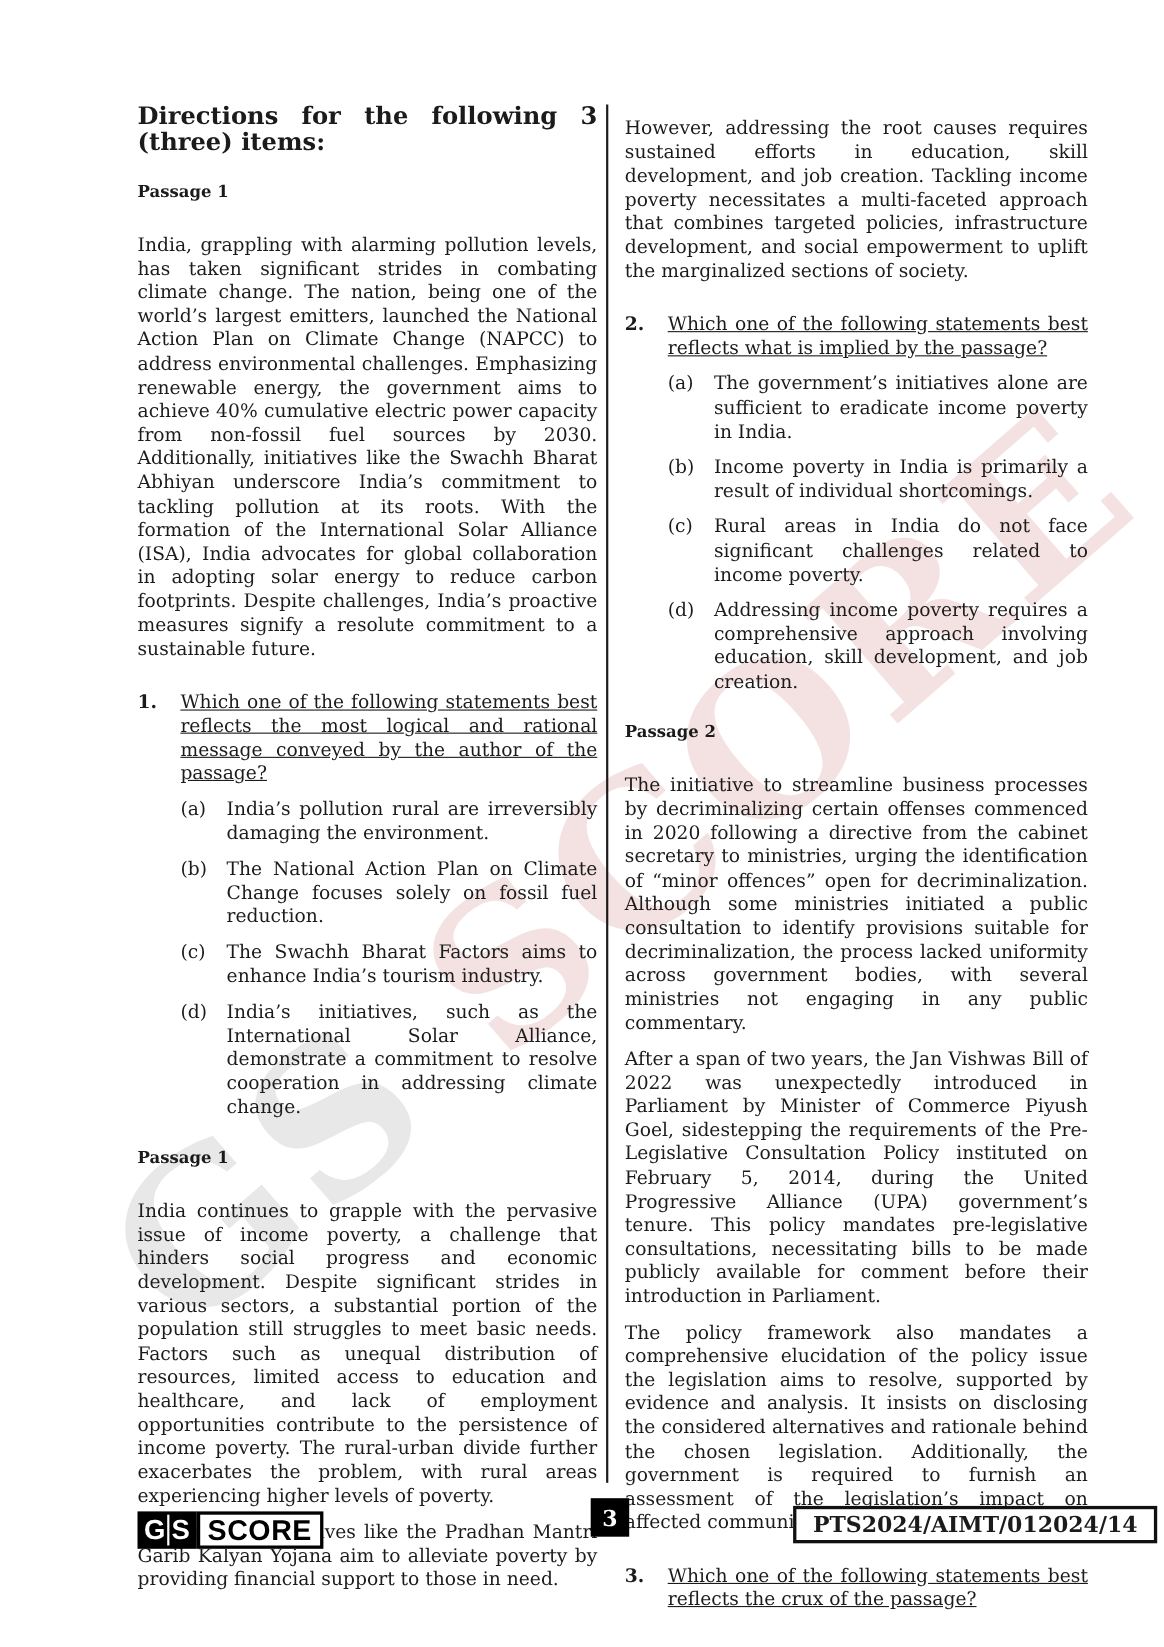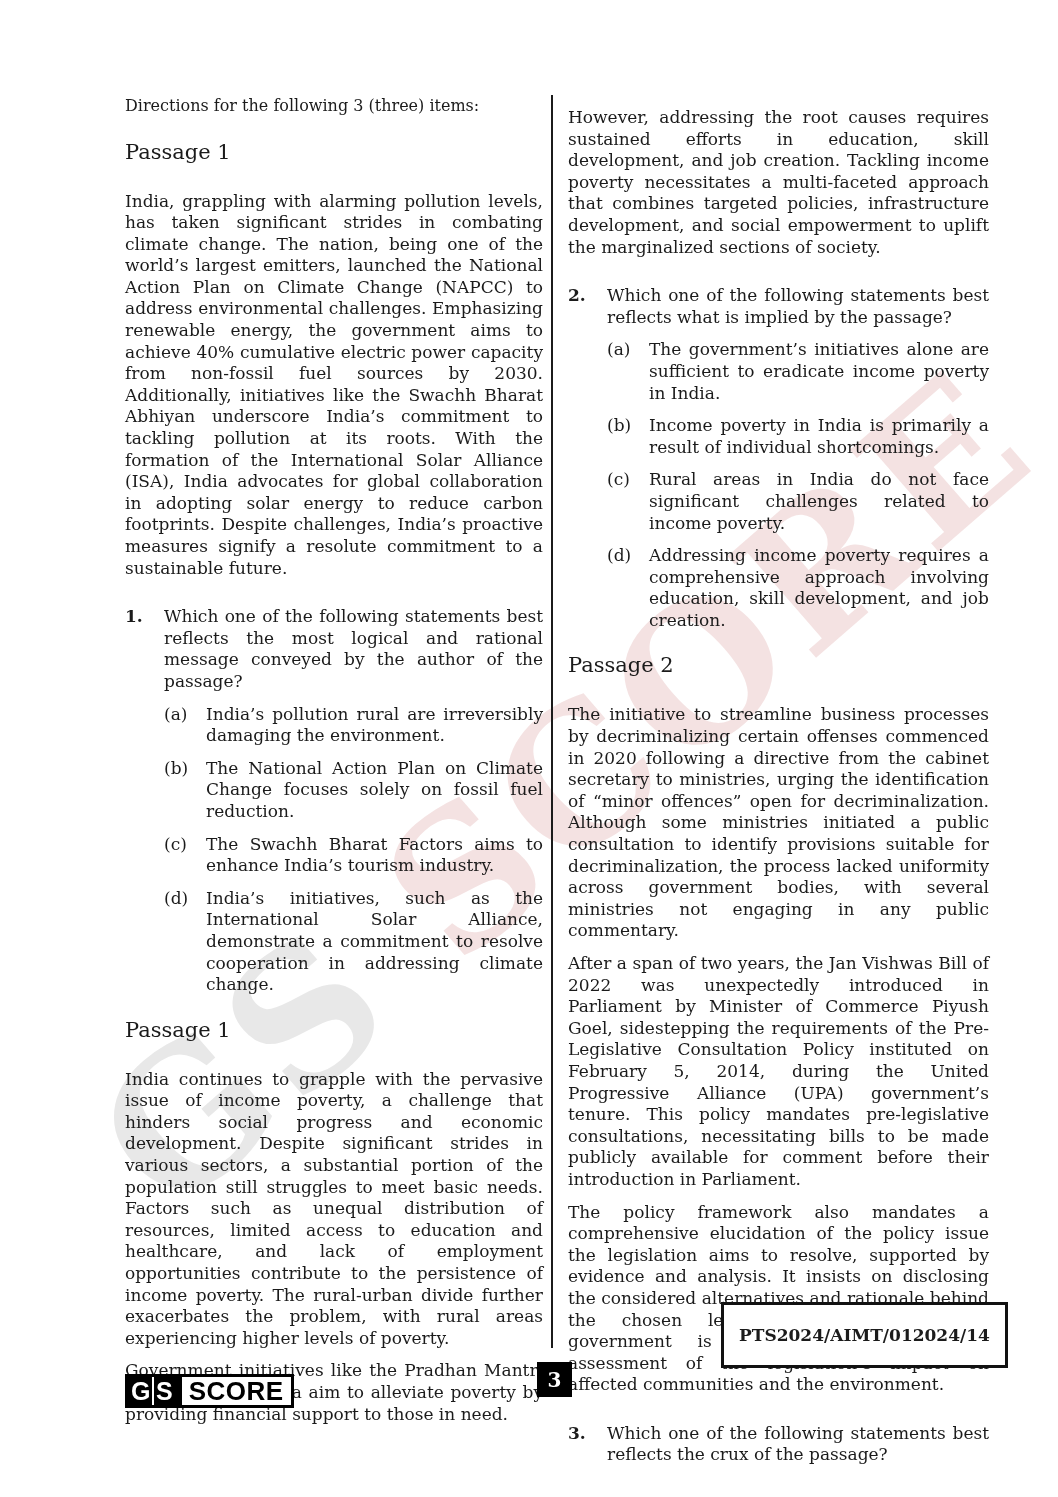--- a/index.html
+++ b/index.html
@@ -40,31 +40,31 @@
     position:absolute;
     left:551px; top:95px;
     width:2px; height:1253px;
     background:#1b1b1b;
     z-index:1;
   }
   .col { font-size:17px; line-height:21.6px; }
   .para { margin:11px 0 0 0; text-align:justify; }
   .para.first { margin-top:12px; }
   .directions {
-    margin:0; font-size:16px; line-height:22.5px;
-    font-weight:normal; text-align:justify;
+    margin:0; font-size:22px; line-height:22.5px;
+    font-weight:bold; text-align:justify;
   }
   .passage-heading {
-    margin:22px 0 0 0; font-size:21px; line-height:24px;
-    font-weight:normal;
+    margin:22px 0 0 0; font-size:15px; line-height:24px;
+    font-weight:bold;
   }
   .passage-heading + .para { margin-top:27px; }
   .question { display:flex; margin-top:27px; }
   .q-num { flex:none; width:39px; font-weight:bold; }
-  .q-text { flex:1; text-align:justify; }
+  .q-text { flex:1; text-align:justify;text-decoration:underline; }
   .option { display:flex; margin-top:11px; padding-left:39px; }
   .opt-label { flex:none; width:42px; }
   .opt-text { flex:1; text-align:justify; }
 
   
   .logo {
     position:absolute; left:125px; top:1374px;
     height:34px; display:flex; align-items:stretch; z-index:1;
   }
   .logo-gs {
@@ -85,25 +85,25 @@
   }
   .page-num {
     position:absolute; left:537px; top:1362px;
     width:35px; height:35px;
     background:#000; color:#fff;
     font-weight:bold; font-size:20px;
     display:flex; align-items:center; justify-content:center;
     z-index:1;
   }
   .paper-code {
-    position:absolute; left:721px; top:1302px;
+    position:absolute; left:721px; top:1369px;
     border:3px solid #111;
     background:#fff;
-    padding:17px 15px;
-    font-weight:bold; font-size:17px; line-height:26px;
+    padding:1px 15px;
+    font-weight:bold; font-size:20px; line-height:26px;
     z-index:1;
     white-space:nowrap;
   }
 </style>
 </head>
 <body>
 
 <div class="page">
 
   <div class="watermark"><span class="wm-gs">GS </span><span class="wm-score">SCORE</span></div>

